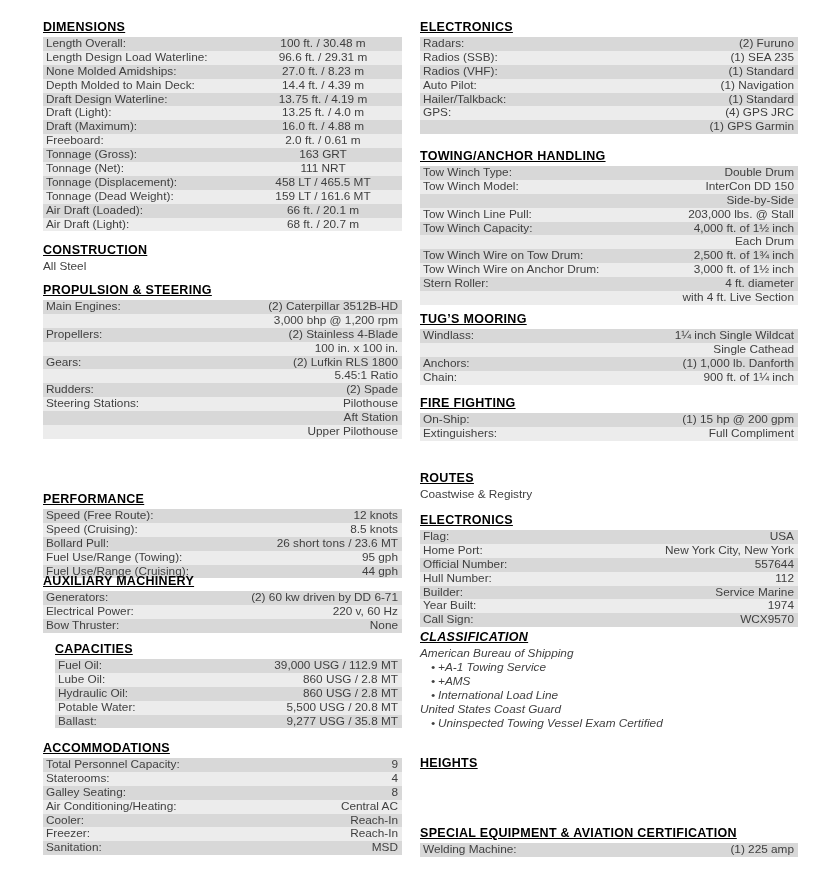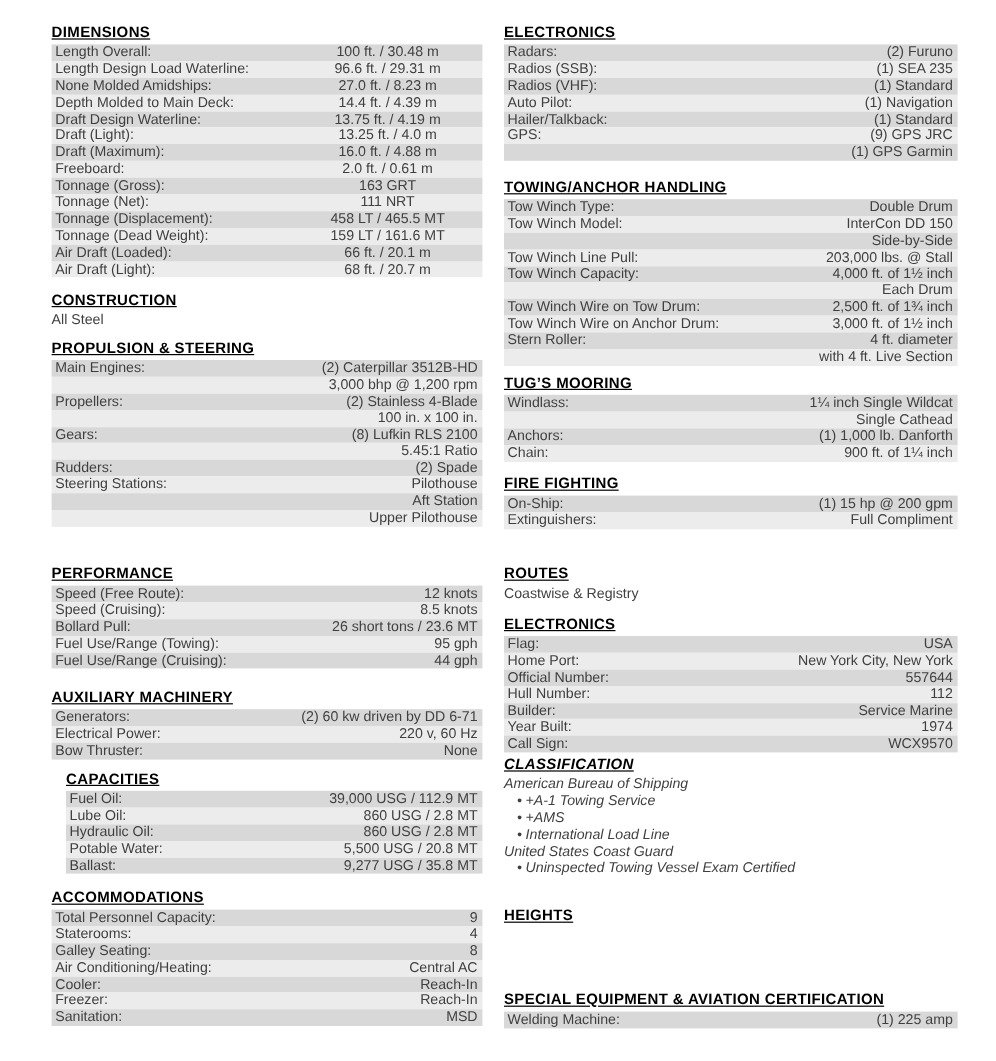--- a/index.html
+++ b/index.html
@@ -116,21 +116,21 @@
           <div class="row odd">
             <span class="label">Propellers:</span>
             <span class="value">(2) Stainless 4-Blade</span>
           </div>
           <div class="row even">
             <span class="label"></span>
             <span class="value">100 in. x 100 in.</span>
           </div>
           <div class="row odd">
             <span class="label">Gears:</span>
-            <span class="value">(8) Lufkin RLS 2100</span>
+            <span class="value">(2) Lufkin RLS 1800</span>
           </div>
           <div class="row even">
             <span class="label"></span>
             <span class="value">5.45:1 Ratio</span>
           </div>
           <div class="row odd">
             <span class="label">Rudders:</span>
             <span class="value">(2) Spade</span>
           </div>
           <div class="row even">
@@ -140,21 +140,21 @@
           <div class="row odd">
             <span class="label"></span>
             <span class="value">Aft Station</span>
           </div>
           <div class="row even">
             <span class="label"></span>
             <span class="value">Upper Pilothouse</span>
           </div>
         </div>
       </section>
-      <section class="spec-section" style="top: 471px;">
+      <section class="spec-section" style="top: 492px;">
         <h2 class="section-title">PERFORMANCE</h2>
         <div class="rows">
           <div class="row odd">
             <span class="label">Speed (Free Route):</span>
             <span class="value">12 knots</span>
           </div>
           <div class="row even">
             <span class="label">Speed (Cruising):</span>
             <span class="value">8.5 knots</span>
           </div>
@@ -267,21 +267,21 @@
           <div class="row even">
             <span class="label">Auto Pilot:</span>
             <span class="value">(1) Navigation</span>
           </div>
           <div class="row odd">
             <span class="label">Hailer/Talkback:</span>
             <span class="value">(1) Standard</span>
           </div>
           <div class="row even">
             <span class="label">GPS:</span>
-            <span class="value">(9) GPS JRC</span>
+            <span class="value">(4) GPS JRC</span>
           </div>
           <div class="row odd">
             <span class="label"></span>
             <span class="value">(1) GPS Garmin</span>
           </div>
         </div>
       </section>
       <section class="spec-section" style="top: 149px;">
         <h2 class="section-title">TOWING/ANCHOR HANDLING</h2>
         <div class="rows">

